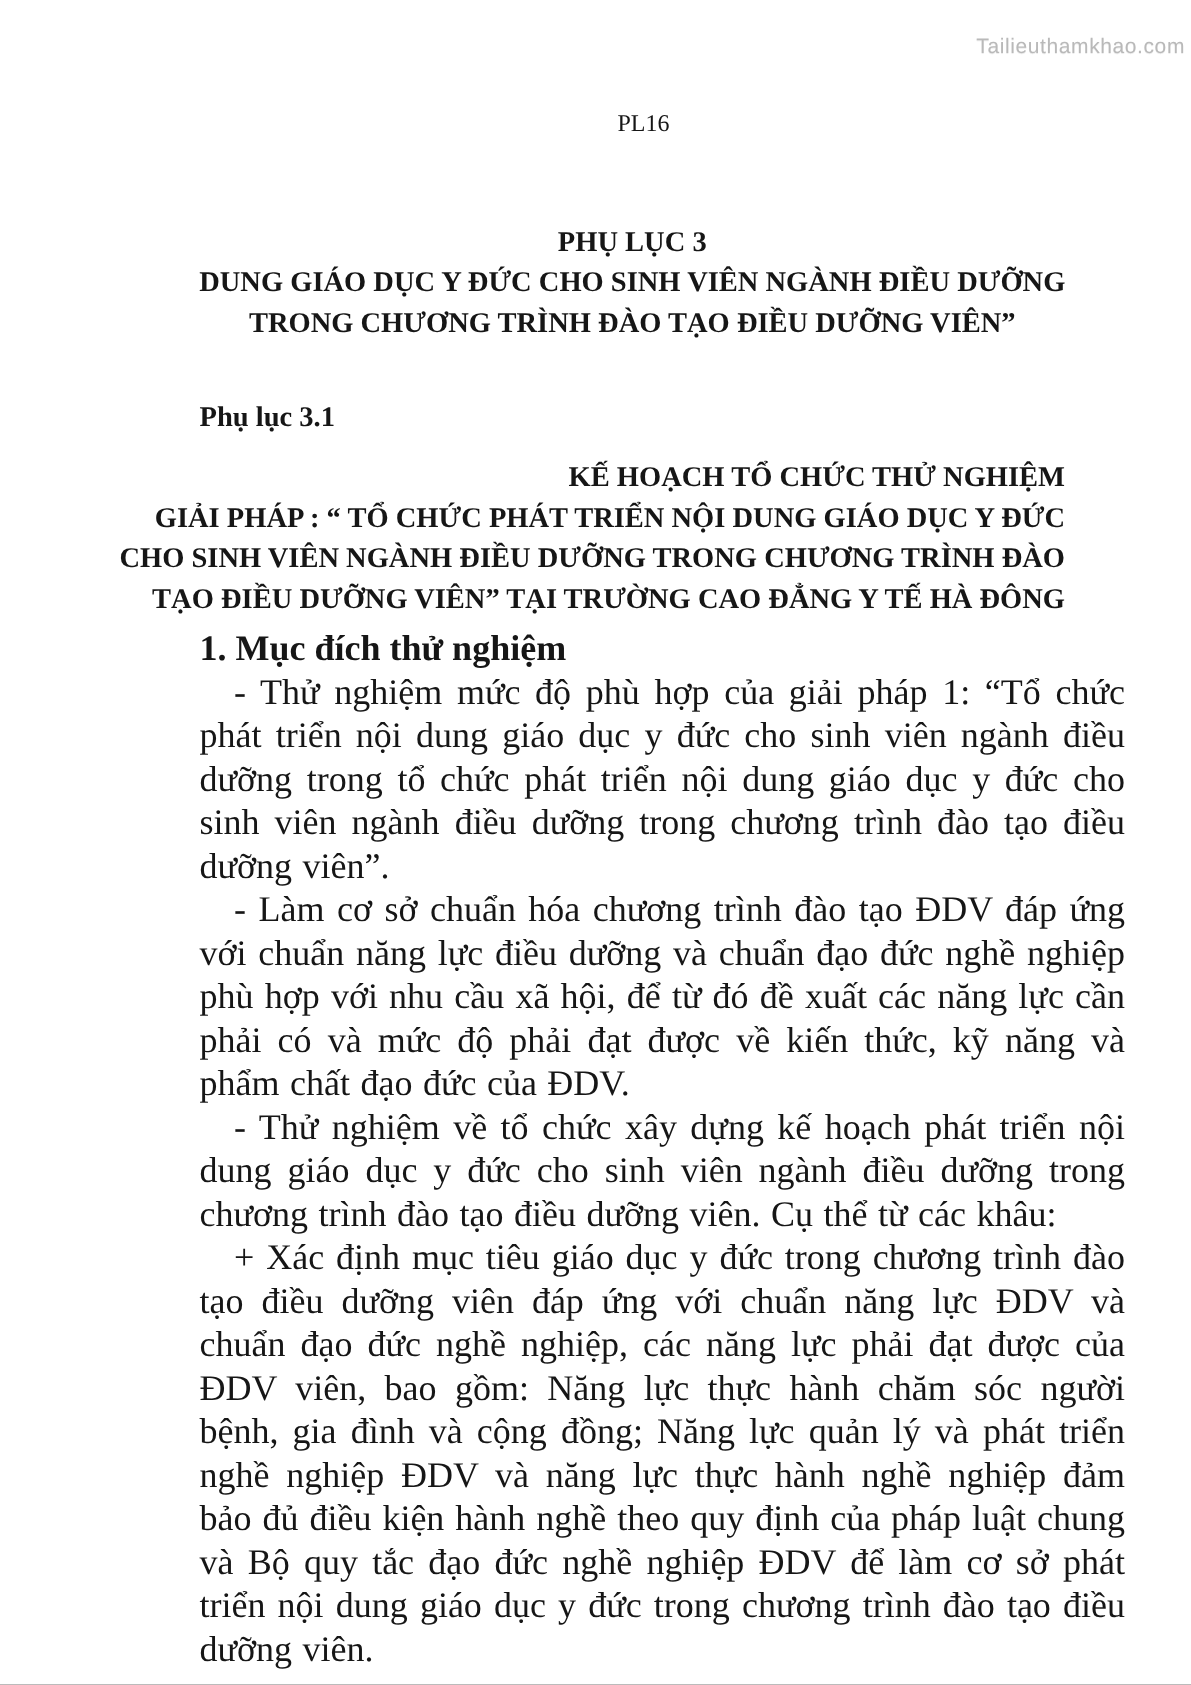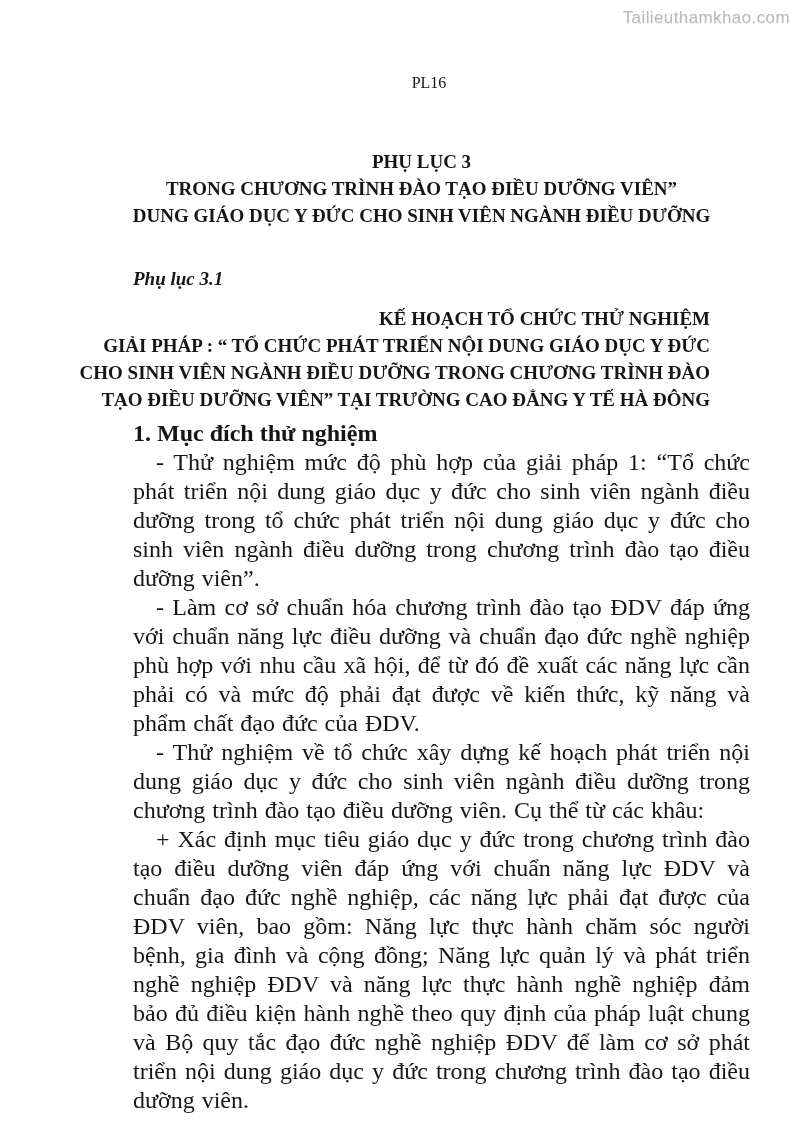--- a/index.html
+++ b/index.html
@@ -11,44 +11,44 @@
   .page{
     position:relative;
     width:794px;height:1123px;
     margin:0 auto;
     background:var(--background);
     color:var(--text);
     font-family:"Liberation Serif","DejaVu Serif",serif;
     overflow:hidden;
   }
   .watermark{
-    position:absolute;top:8px;right:4px;
+    position:absolute;top:20px;right:4px;
     font-family:"Liberation Sans","DejaVu Sans",sans-serif;
-    font-size:17px;line-height:20px;
+    font-size:14px;line-height:20px;
     color:var(--watermark);
     letter-spacing:.4px;
     text-shadow:0 1px 0 #eeeeee;
   }
   .column{
     position:absolute;left:133px;top:0;width:617px;height:100%;
   }
   .page-code{
     position:absolute;top:73px;left:0;right:25px;
     text-align:center;font-size:16px;line-height:20px;
   }
   .center-lines{
     display:flex;flex-direction:column;align-items:center;
     font-weight:bold;font-size:19px;line-height:27px;margin-top:12px;
   }
   .title-block{position:absolute;top:136px;left:0;right:40px;}
   .plan-title{position:absolute;top:293px;left:0;right:40px;align-items:flex-end;}
   .t-line{white-space:nowrap;}
   .sub-label{
     position:absolute;top:265px;left:0;
-    font-weight:bold;font-size:19px;line-height:27px;font-style:italic;
+    font-weight:bold;font-size:19px;line-height:27px;
   }
   .document-body{
     position:absolute;top:419px;left:0;width:617px;
     font-size:24px;line-height:29px;
   }
   .section-heading{font-weight:bold;text-align:left;}
   .section-heading .ht{font-weight:normal;}
   .paragraph{
     text-align:justify;
     text-indent:23px;
@@ -61,22 +61,22 @@
 <div class="page">
 
   <div class="watermark">Tailieuthamkhao.com</div>
 
   <div class="column">
 
     <div class="page-code">PL16</div>
 
     <div class="title-block center-lines">
         <div class="t-line">PHỤ LỤC 3</div>
+        <div class="t-line">DUNG GIÁO DỤC Y ĐỨC CHO SINH VIÊN NGÀNH ĐIỀU DƯỠNG</div>
         <div class="t-line">TRONG CHƯƠNG TRÌNH ĐÀO TẠO ĐIỀU DƯỠNG VIÊN”</div>
-        <div class="t-line">DUNG GIÁO DỤC Y ĐỨC CHO SINH VIÊN NGÀNH ĐIỀU DƯỠNG</div>
       </div>
 
     <div class="sub-label">Phụ lục 3.1</div>
 
     <div class="plan-title center-lines">
         <div class="t-line">KẾ HOẠCH TỔ CHỨC THỬ NGHIỆM</div>
         <div class="t-line">GIẢI PHÁP : “ TỔ CHỨC PHÁT TRIỂN NỘI DUNG GIÁO DỤC Y ĐỨC</div>
         <div class="t-line">CHO SINH VIÊN NGÀNH ĐIỀU DƯỠNG TRONG CHƯƠNG TRÌNH ĐÀO</div>
         <div class="t-line">TẠO ĐIỀU DƯỠNG VIÊN” TẠI TRƯỜNG CAO ĐẲNG Y TẾ HÀ ĐÔNG</div>
       </div>

